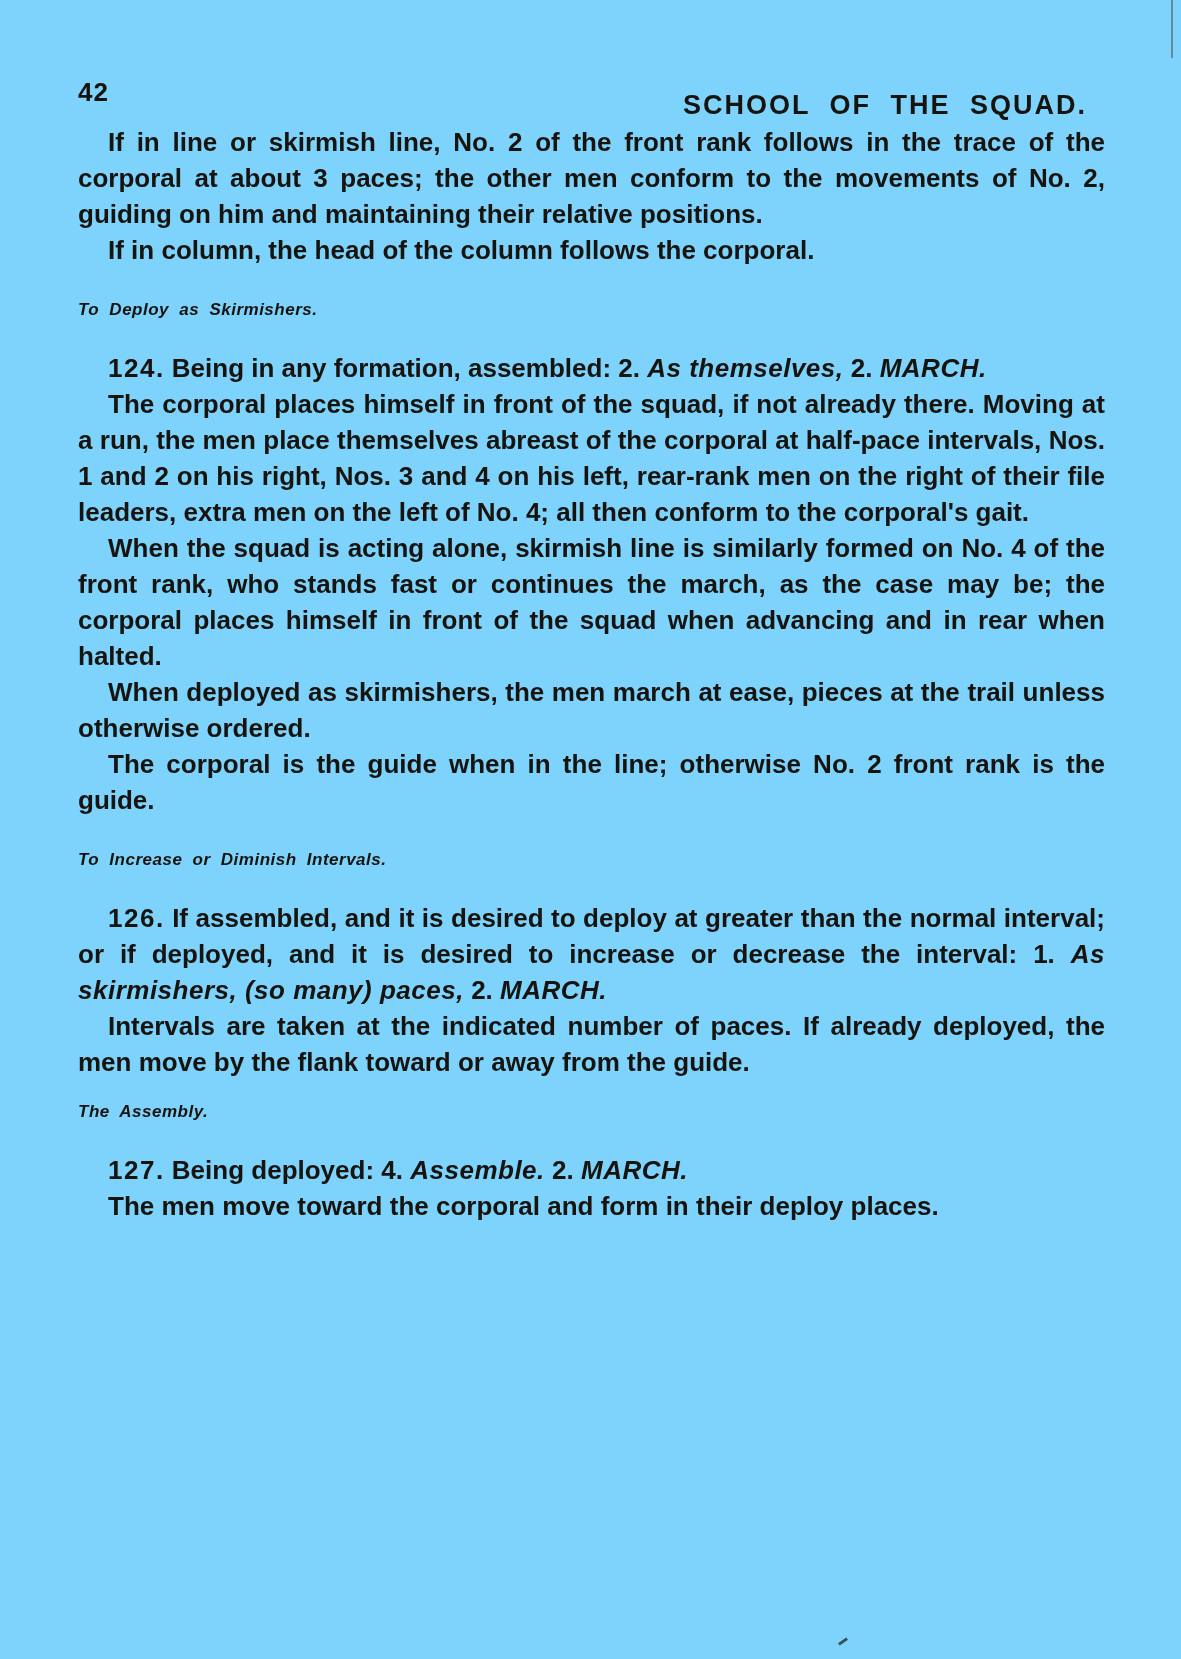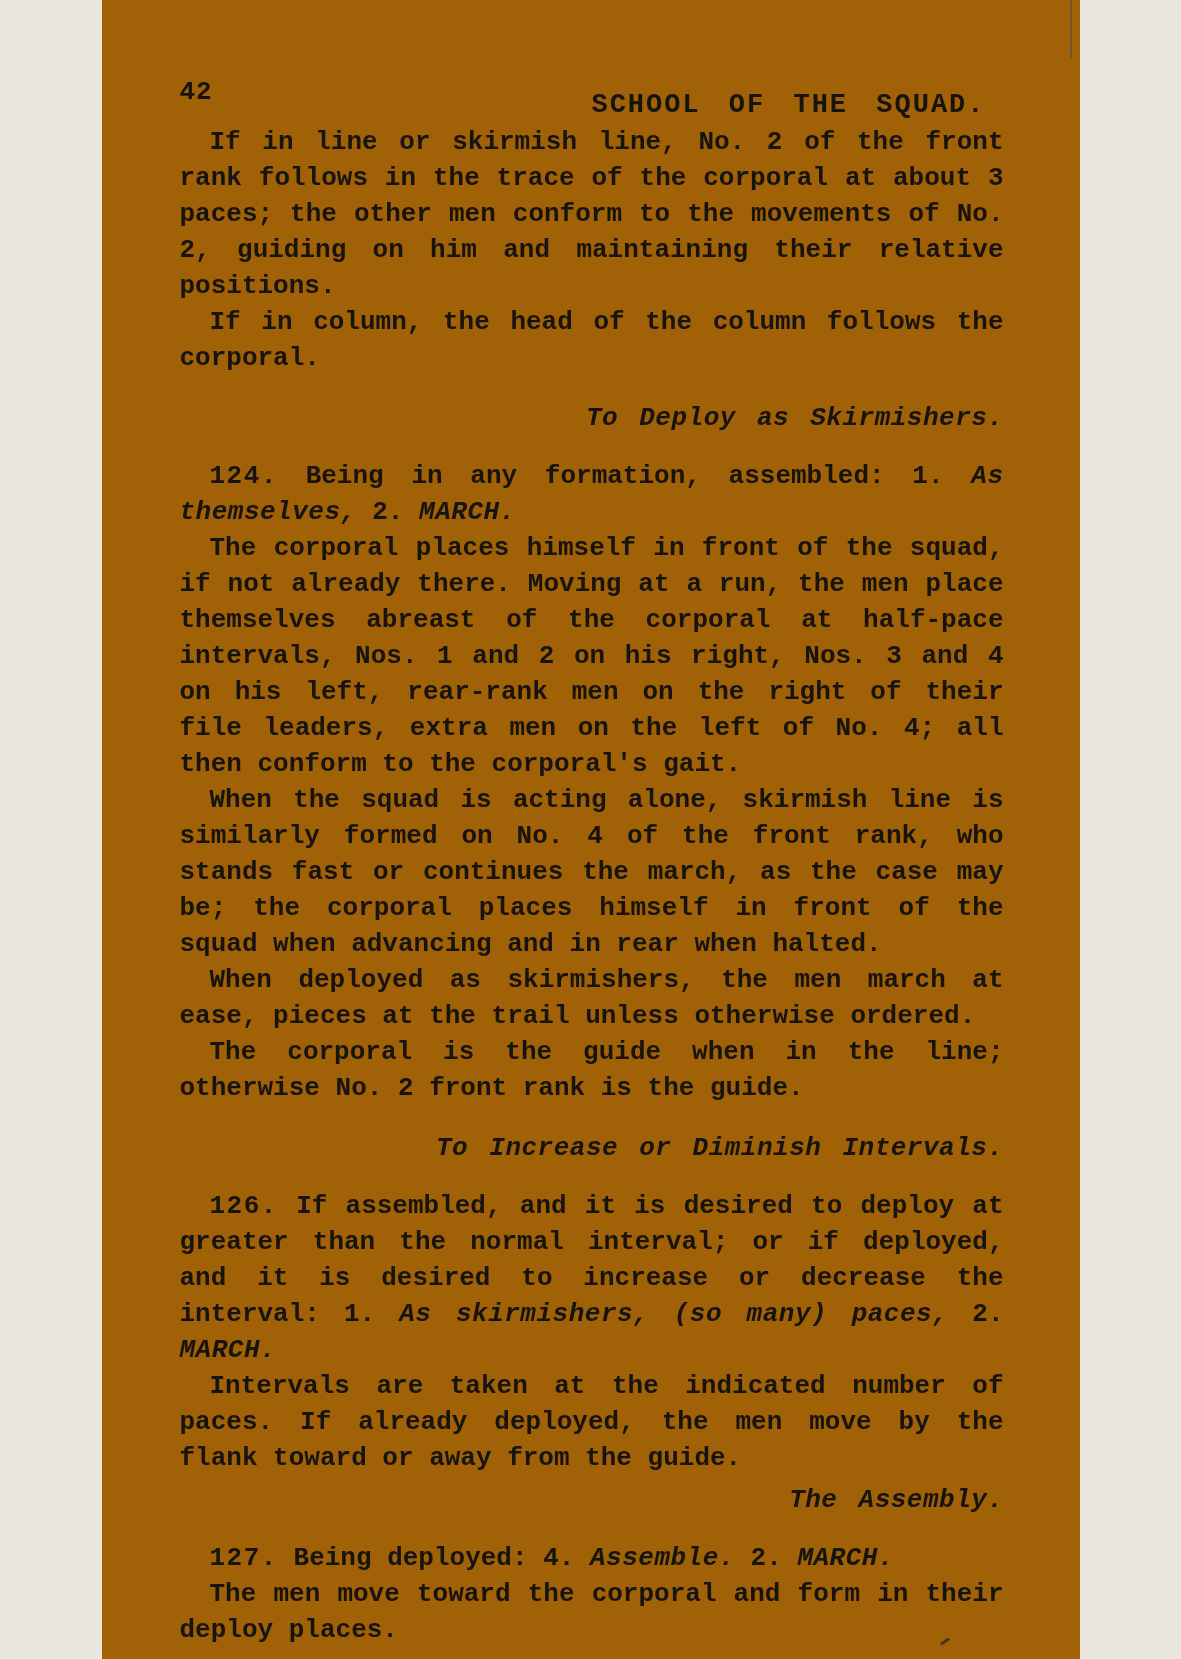--- a/index.html
+++ b/index.html
@@ -1,23 +1,23 @@
 <!DOCTYPE html>
 <html><head>
 <meta charset="utf-8">
 <style>
   html, body { margin: 0; padding: 0; background: #e9e7e0; }
   .page {
     position: relative;
-    width: 978px;
+    width: 1181px;
     height: 1659px;
     margin: 0 auto;
-    background: #a16207;
+    background: #7dd3fc;
     color: #17130e;
-    font-family: Liberation Mono, monospace;
+    font-family: Liberation Sans, sans-serif;
     font-weight: 700;
     box-sizing: border-box;
     overflow: hidden;
   }
   .page-header {
     position: absolute;
     top: 74px;
     left: 78px;
     right: 78px;
     height: 40px;
@@ -45,29 +45,29 @@
     text-align: justify;
     font-size: 26px;
     line-height: 36px;
   }
   .para {
     margin: 0;
     text-indent: 30px;
   }
   .section-heading {
     margin: 24px 0 22px 0;
-    text-align: right;
+    text-align: left;
     text-indent: 0;
     font-style: italic;
-    font-size: 26px;
+    font-size: 17px;
     font-weight: 700;
     letter-spacing: 0.5px;
     word-spacing: 5px;
   }
-  .section-heading.tight-top { margin-top: 6px; }
+  .section-heading.tight-top { margin-top: 14px; }
   .cmd {
     font-style: italic;
     letter-spacing: 0.5px;
   }
   .pnum { letter-spacing: 1.5px; }
   .artifact-edge {
     position: absolute;
     right: 8px;
     top: 0;
     width: 2px;
@@ -102,21 +102,21 @@
   <main class="body-text">
 
     <p class="para">If in line or skirmish line, No. 2 of the front rank follows in the trace of the corporal at about 3 paces; the other men conform to the movements of No. 2, guiding on him and maintaining their relative positions.</p>
 
     <p class="para">If in column, the head of the column follows the corporal.</p>
 
     <h2 class="section-heading">To Deploy as Skirmishers.</h2>
 
     <p class="para">
       <span class="pnum">124.</span>
-      <span>Being in any formation, assembled: 1.</span>
+      <span>Being in any formation, assembled: 2.</span>
       <em class="cmd">As themselves,</em>
       <span>2.</span>
       <em class="cmd">MARCH.</em>
     </p>
 
     <p class="para">The corporal places himself in front of the squad, if not already there.  Moving at a run, the men place themselves abreast of the corporal at half-pace intervals, Nos. 1 and 2 on his right, Nos. 3 and 4 on his left, rear-rank men on the right of their file leaders, extra men on the left of No. 4; all then conform to the corporal's gait.</p>
 
     <p class="para">When the squad is acting alone, skirmish line is similarly formed on No. 4 of the front rank, who stands fast or continues the march, as the case may be; the corporal places himself in front of the squad when advancing and in rear when halted.</p>
 
     <p class="para">When deployed as skirmishers, the men march at ease, pieces at the trail unless otherwise ordered.</p>

